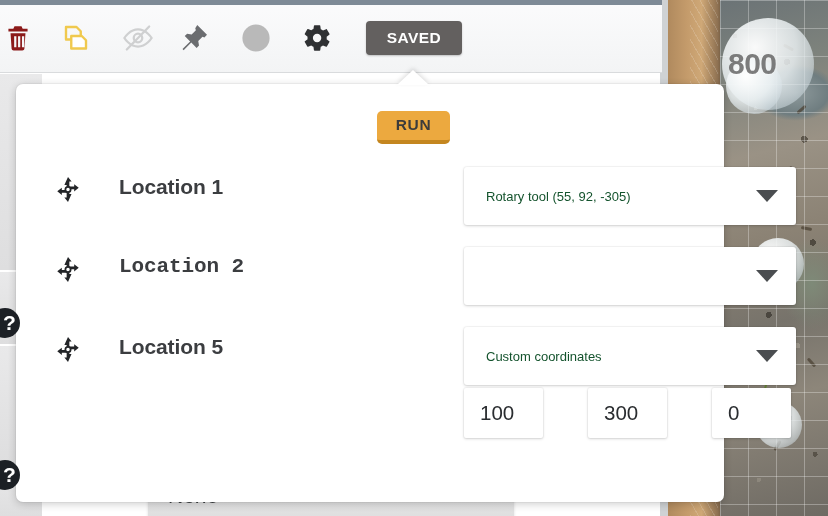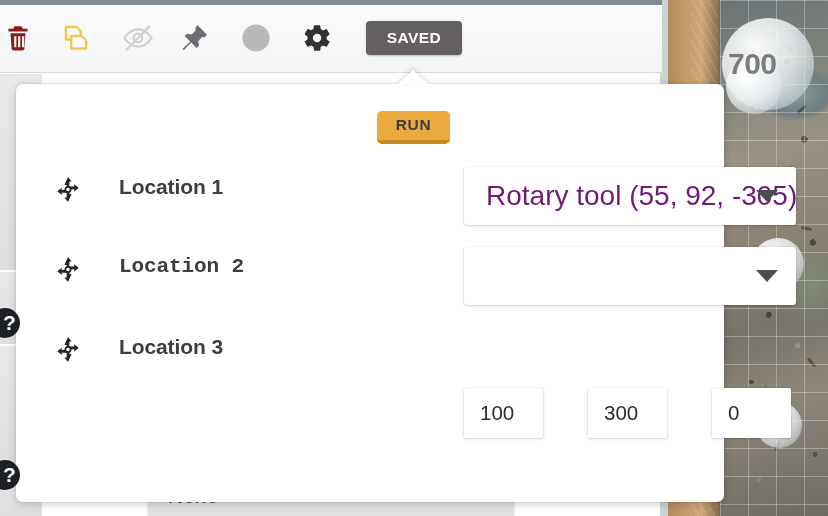--- a/index.html
+++ b/index.html
@@ -218,22 +218,22 @@
     background: #ffffff;
     border: none;
     border-radius: 3px;
     box-shadow: 0 1px 3px rgba(0,0,0,.17), 0 0 0 1px rgba(0,0,0,.03);
     display: flex; align-items: center;
     cursor: pointer;
   }
   .dropdown-text {
     position:absolute;
     left: 22px;
-    font-size: 28px;
-    color: #701a75;
+    font-size: 13px;
+    color: #14532d;
     white-space: nowrap;
   }
   .dropdown-arrow {
     position: absolute;
     right: 18px;
     width: 0; height: 0;
     border-left: 11px solid transparent;
     border-right: 11px solid transparent;
     border-top: 12px solid #4a4d50;
   }
@@ -334,21 +334,21 @@
       <div class="leaf" style="left:48%;top:86%;transform:rotate(-58deg);"></div>
       <div class="grass" style="left:40%;top:74%;transform:rotate(14deg);"></div>
       <div class="grass" style="left:46%;top:77%;transform:rotate(-9deg);"></div>
     </div>
     <div class="map-grid"></div>
     <div class="map-plant" style="left:62px;top:18px;width:92px;height:92px;"></div>
     <div class="map-plant" style="left:66px;top:58px;width:56px;height:56px;"></div>
     <div class="map-plant" style="left:92px;top:238px;width:52px;height:52px;"></div>
     <div class="map-plant" style="left:96px;top:402px;width:46px;height:46px;"></div>
   </div>
-  <div class="map-label">700</div>
+  <div class="map-label">800</div>
 
   <div class="strip" id="strip-a"></div>
   <div class="strip" id="strip-b"></div>
   <div class="strip" id="strip-c"></div>
   <div class="strip" id="strip-d"></div>
 
   <div class="help-badge" id="help-1">?</div>
   <div class="help-badge" id="help-2">?</div>
 
   <div class="behind-dropdown">
@@ -435,21 +435,25 @@
     </div>
 
     <div class="row" id="row-3">
       <span class="move-icon">
         <svg width="28" height="28" viewBox="0 0 24 24" fill="#232528">
           <path d="M12 .9l3.1 3.9h-1.95v4.15h4.15V7l3.9 3.1-3.9 3.1v-1.95h-4.15v4.15H15L12 22.3l-3.1-3.9h1.95v-4.15H6.7v1.95L2.8 13.1 6.7 10v1.95h4.15V7.8H8.9L12 .9z"></path>
           <circle cx="12" cy="11.6" r="2.25" fill="#ffffff"></circle>
           <circle cx="12" cy="11.6" r="2.25" fill="none" stroke="#232528" stroke-width="1.5"></circle>
         </svg>
       </span>
-      <span class="row-label">Location 3</span>
+      <span class="row-label">Location 5</span>
+      <div class="dropdown">
+        <span class="dropdown-text">Custom coordinates</span>
+        <span class="dropdown-arrow"></span>
+      </div>
     </div>
 
     <div class="coord-row">
       <input class="coord-input" id="coord-x" type="text" value="100" style="">
       <input class="coord-input" id="coord-y" type="text" value="300" style="">
       <input class="coord-input" id="coord-z" type="text" value="0" style="">
     </div>
   </div>
 
 </div>

